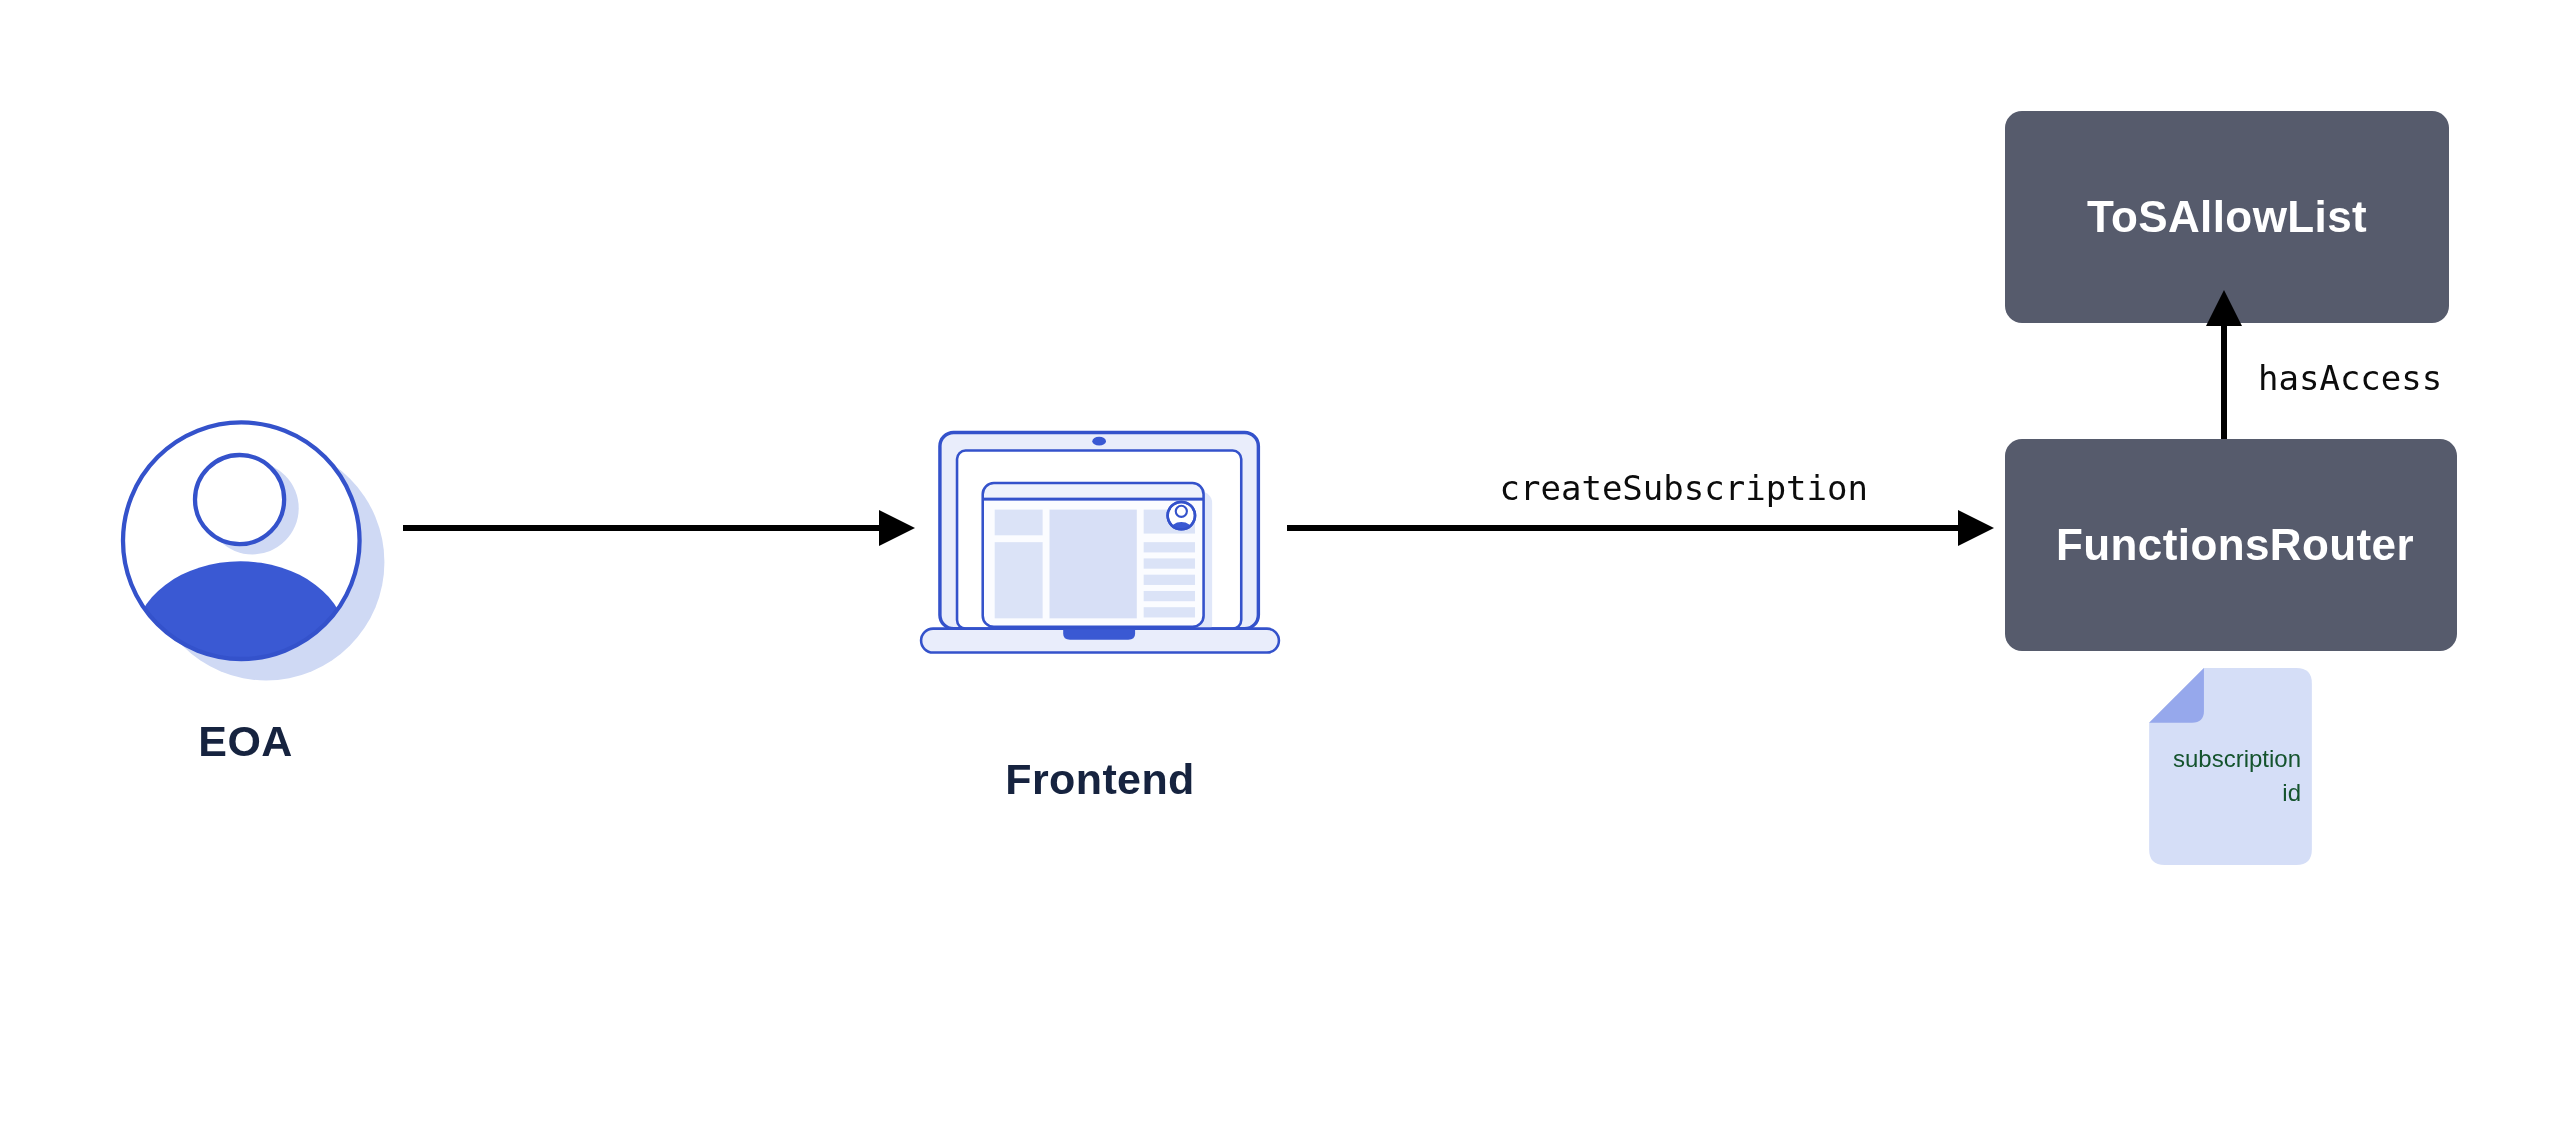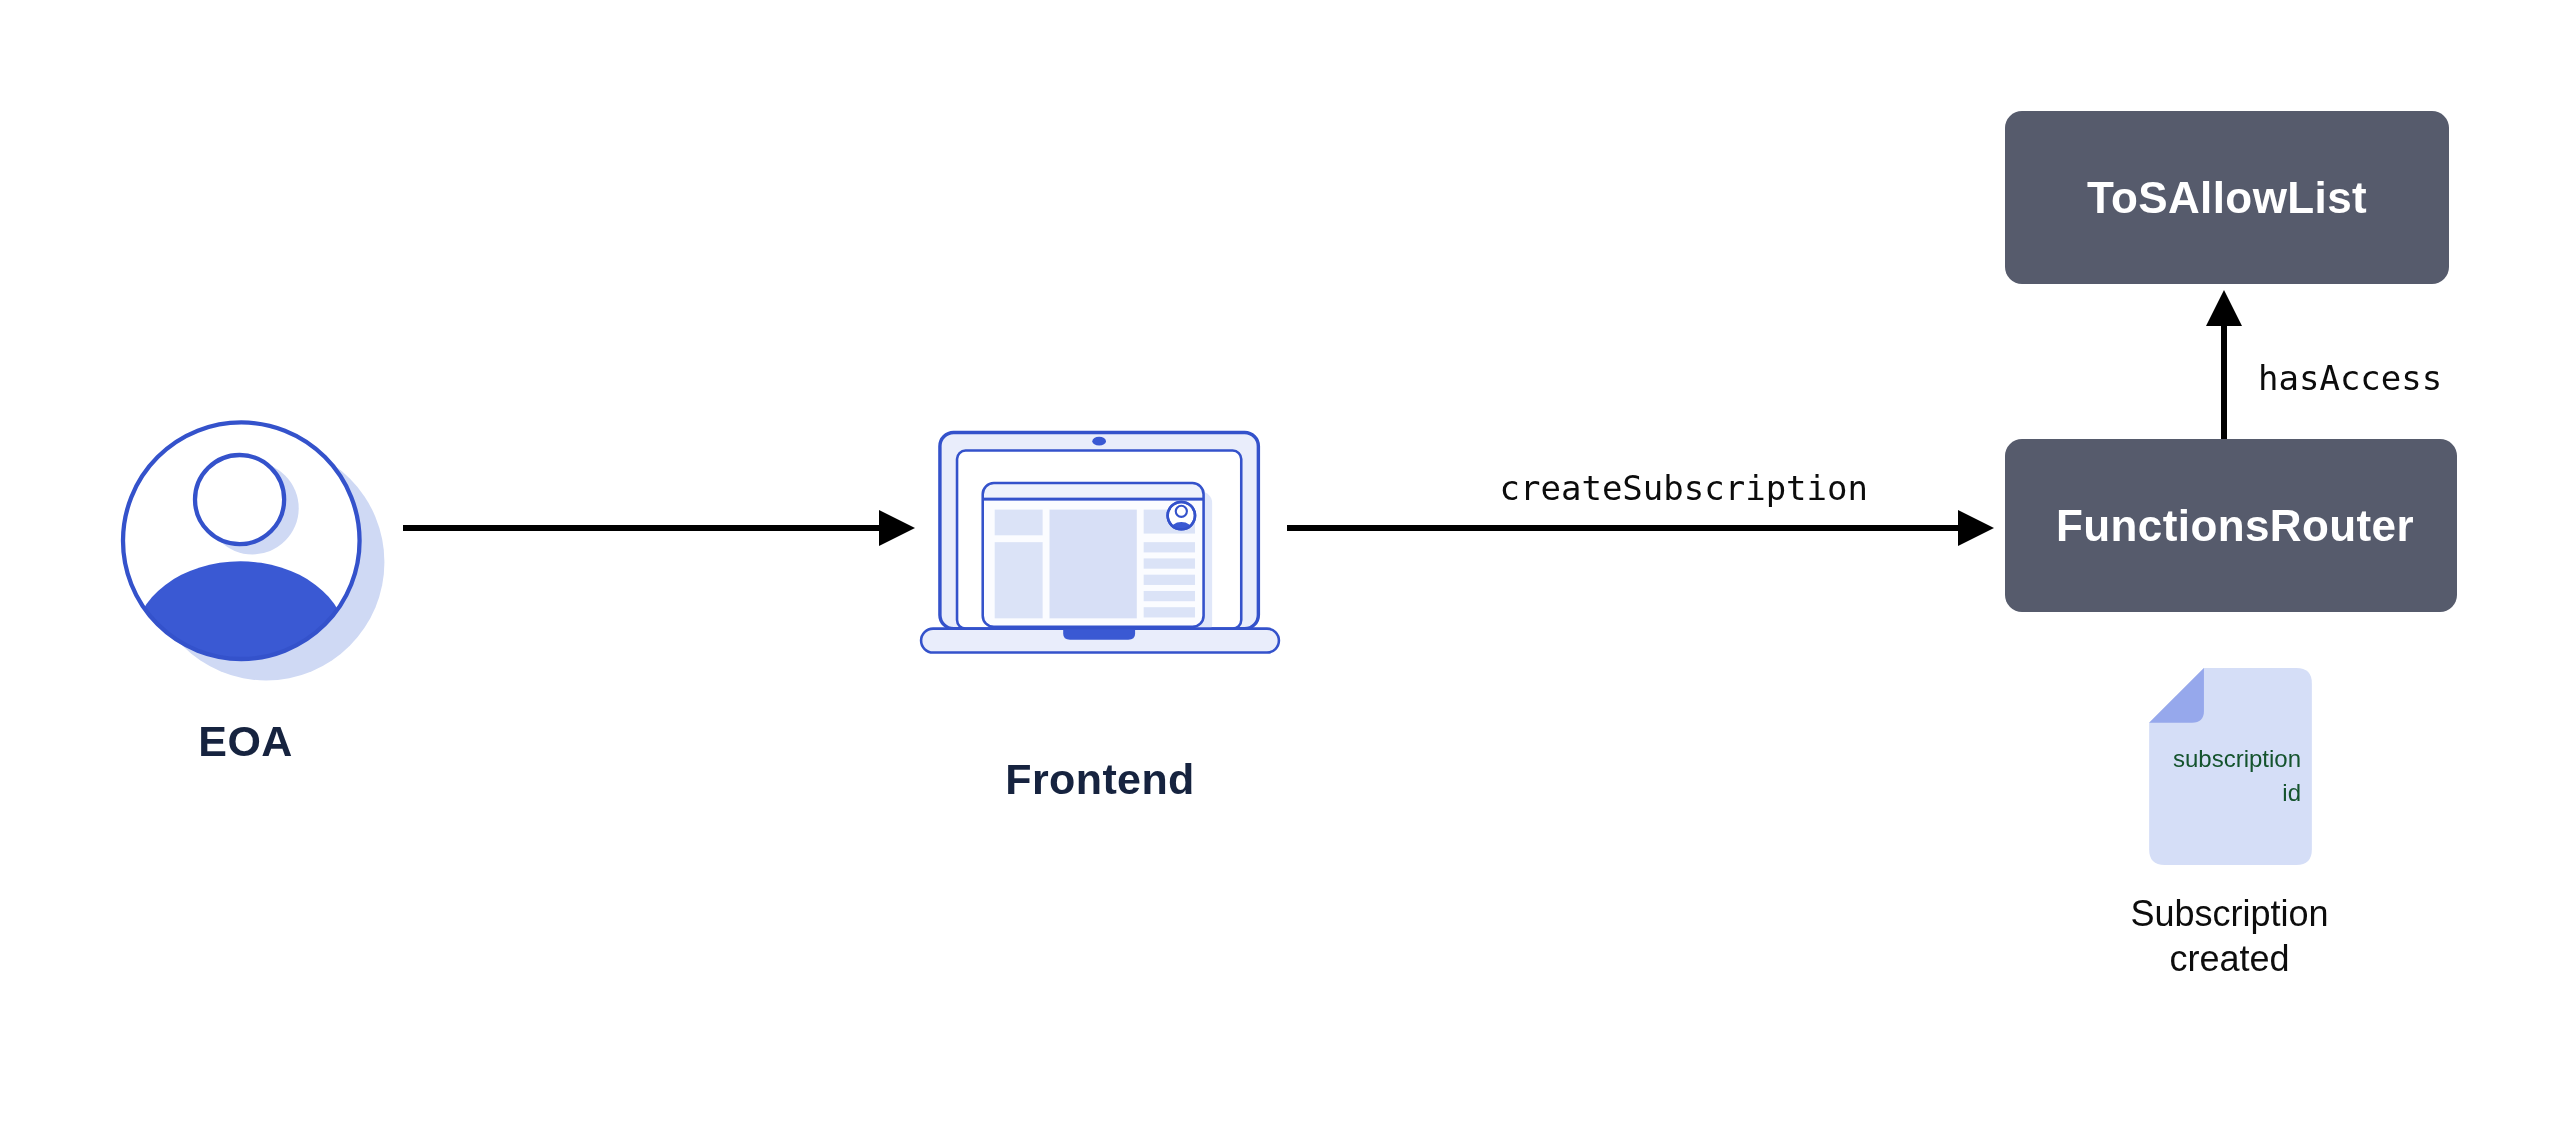--- a/index.html
+++ b/index.html
@@ -18,21 +18,21 @@
     font-size:43px;
     letter-spacing:0.4px;
     color:var(--label_navy,#16233f);
     text-align:center;
     margin-top:27px;
   }
 
   
   .contract-box{
     position:absolute;
-    width:444px;height:173px;
+    width:444px;height:212px;
     background:var(--box_bg,#565b6c);
     border-radius:17px;
     display:flex;align-items:center;justify-content:center;
   }
   .contract-box .box-label{
     color:var(--box_text,#ffffff);
     font-weight:700;
     font-size:44px;
     letter-spacing:0.4px;
   }
@@ -159,16 +159,15 @@
 
   <div class="contract-box" style="left:2005px;top:439px;padding-left:8px;">
     <span class="box-label">FunctionsRouter</span>
   </div>
 
   <svg class="abs" style="left:2149px;top:668px;" width="163" height="197" viewBox="0 0 190 230">
     <path d="M64 0 H172 Q190 0 190 18 V212 Q190 230 172 230 H18 Q0 230 0 212 V64 Z" fill="var(--doc_fill,#d5def7)"></path>
     <path d="M64 0 L0 64 H50 Q64 64 64 50 Z" fill="var(--doc_fold,#96a8ec)"></path>
   </svg>
   <div class="doc-text">subscription id</div>
-  <div class="doc-caption">Subscription created</div>
 
 </div>
 
 
 </body></html>

